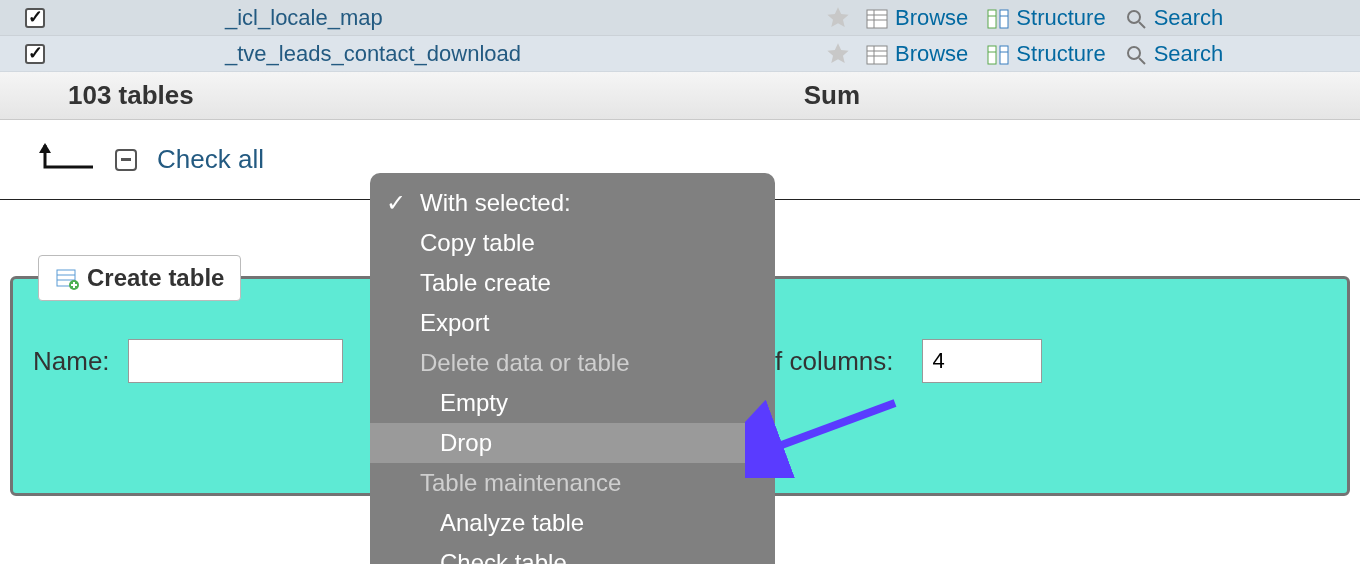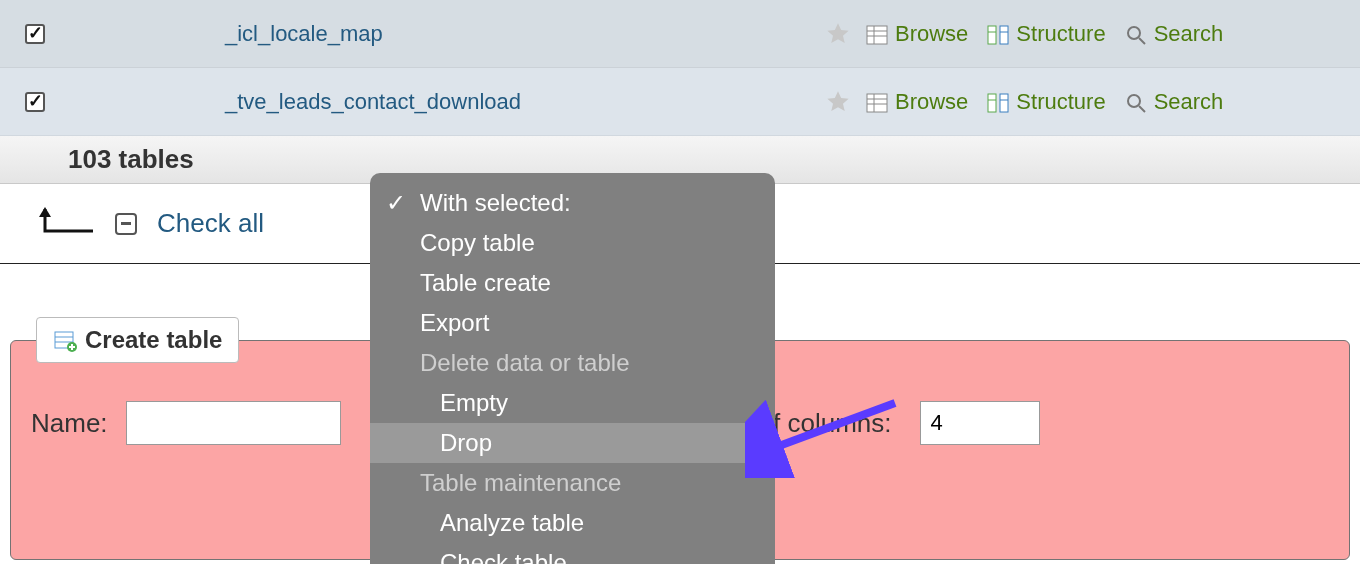--- a/index.html
+++ b/index.html
@@ -12,31 +12,31 @@
     height: 564px;
     overflow: hidden;
     position: relative;
   }
 
   
   .tbl-rows { width: 100%; }
   .tbl-row {
     display: flex;
     align-items: center;
-    height: 68px;
+    height: 36px;
     border-bottom: 1px solid rgba(0,0,0,0.05);
   }
   .tbl-row.odd { background: #d6dde3; }
   .tbl-row.even { background: #dde4eb; }
   .cell-check { width: 70px; display: flex; justify-content: center; }
   .cell-name { flex: 0 0 740px; padding-left: 155px; }
   .cell-name a { color: #235a81; text-decoration: none; font-weight: 500; }
   .cell-star { width: 55px; display:flex; justify-content:center; color:#b8b8b8; }
   .cell-actions { flex: 1; display: flex; gap: 18px; align-items:center; }
-  .act { display:flex; align-items:center; gap:6px; color:#4d7c0f; font-weight:500; }
+  .act { display:flex; align-items:center; gap:6px; color:#0369a1; font-weight:500; }
   .act svg { width:24px; height:24px; }
 
   
   .summary {
     display:flex; align-items:center; height:48px;
     background: linear-gradient(#f5f5f5,#e5e5e5);
     border-bottom:1px solid #c9c9c9;
   }
   .summary .left { padding-left:68px; font-weight:700; font-size:26px; }
   .summary .right { margin-left:auto; padding-right:500px; font-weight:700; font-size:26px; }
@@ -56,22 +56,22 @@
   .tri-toggle .dash { width:10px; height:3px; background:#555; }
   .checkall-label { color:#235a81; font-size:26px; }
 
   
   .links-row { display:flex; align-items:center; gap:10px; padding:20px 0 20px 20px;flex-direction:column; }
   .link-item { display:flex; align-items:center; gap:6px; color:#235a81; font-size:26px; }
 
   
   .create-panel {
     margin: 5px 10px 0 10px;
-    background:#fca5a5;
-    border:1px solid #737373; border-radius:6px;
+    background:#5eead4;
+    border:3px solid #737373; border-radius:6px;
     padding: 0 10px 30px 10px;
     position:relative;
     height: 220px;
   }
   .create-btn {
     position:absolute; top:-24px; left:25px;
     background:#fff; border:1px solid #bbb; border-radius:4px;
     padding:8px 16px; display:flex; align-items:center; gap:8px;
     font-weight:700; font-size:24px;
   }
@@ -205,20 +205,21 @@
             </svg>
         </span>
         <span>Search</span>
       </span>
     </div>
   </div>
 </div>
 
 <div class="summary">
   <div class="left">103 tables</div>
+  <div class="right">Sum</div>
 </div>
 
 <div class="checkall-row">
   <span class="arrow-uplft">
     <svg viewBox="0 0 60 32">
         <path d="M10 4 L10 26 L58 26" fill="none" stroke="#111" stroke-width="3"></path>
         <path d="M10 2 L4 12 L16 12 Z" fill="#111"></path>
       </svg>
   </span>
   <span class="tri-toggle">

